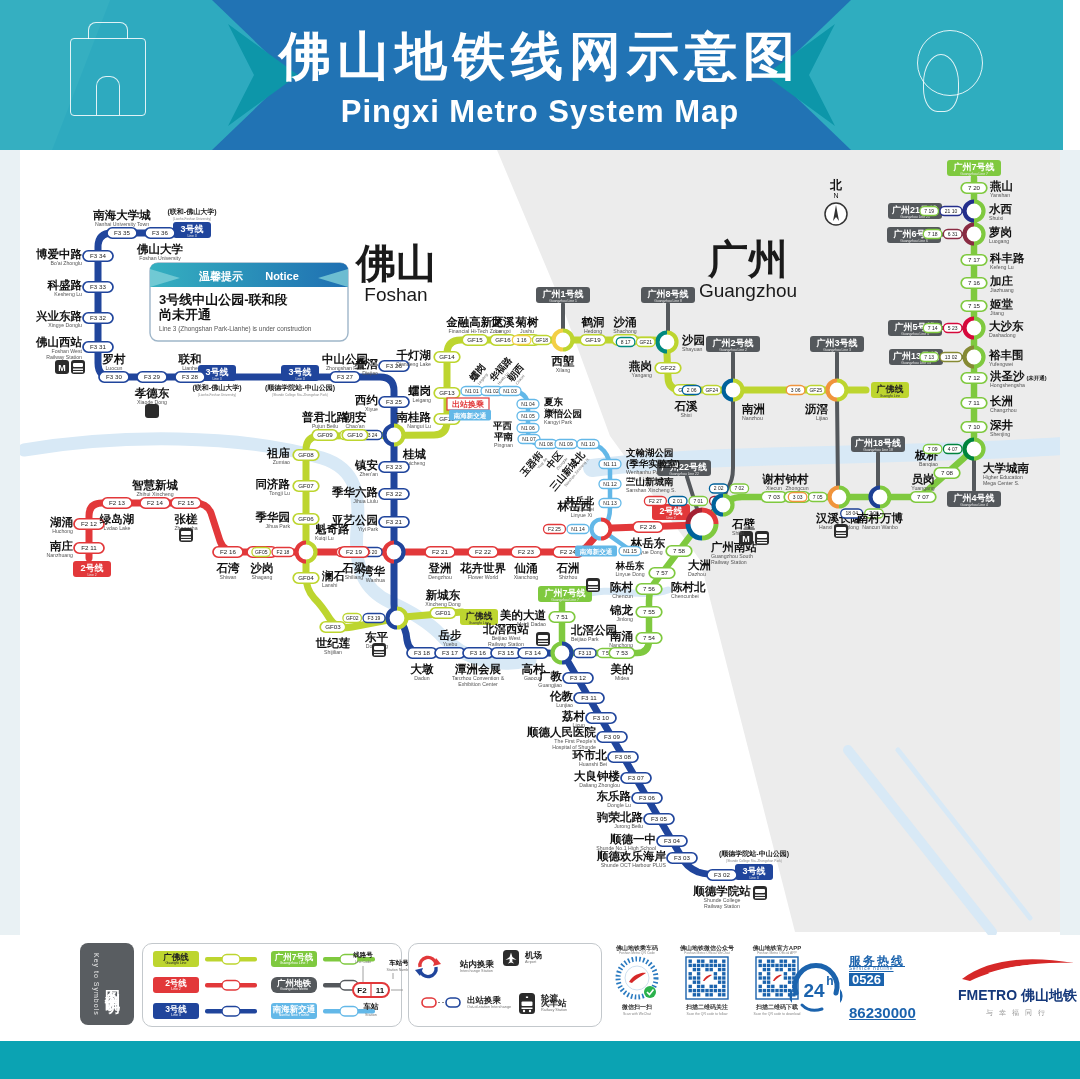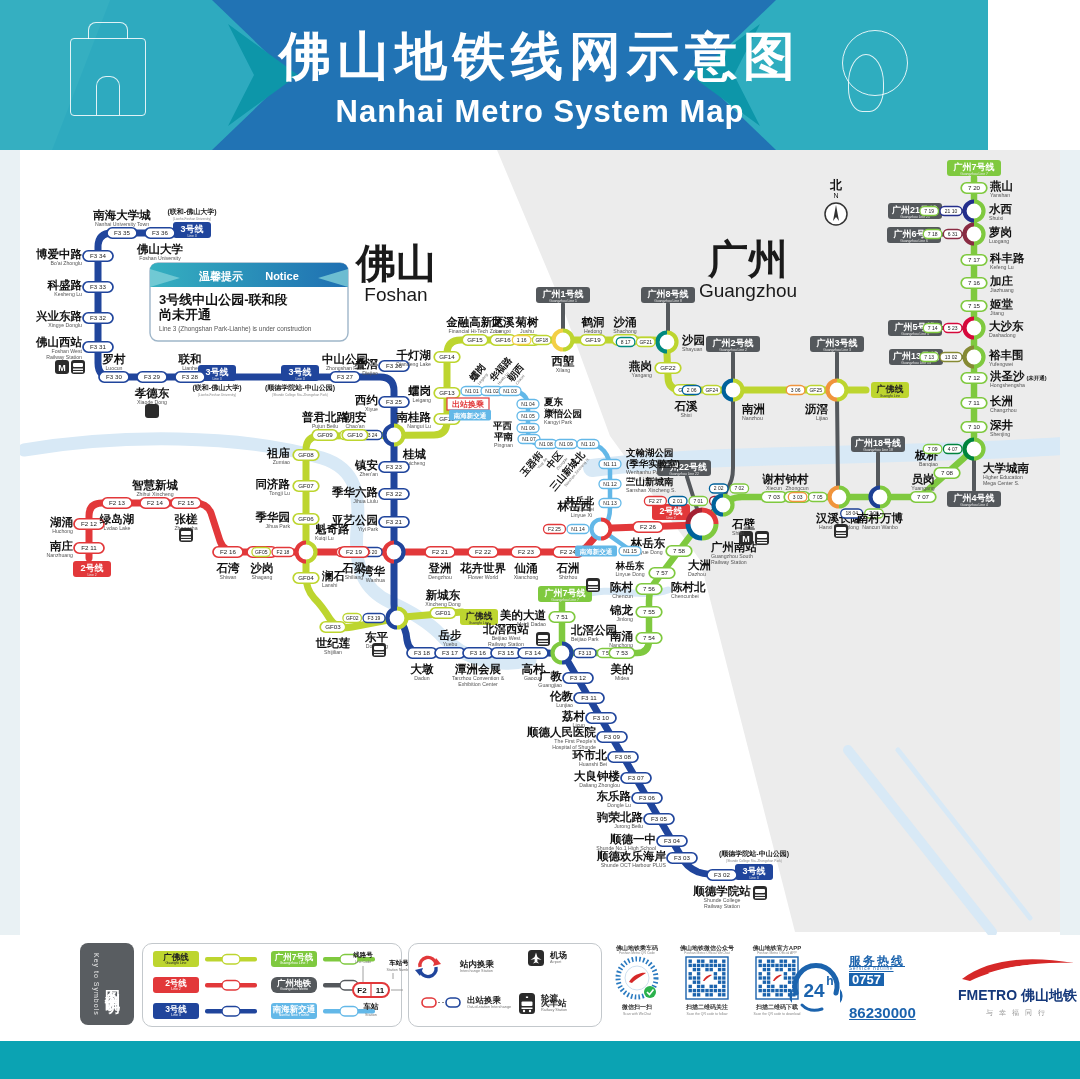--- a/index.html
+++ b/index.html
@@ -1,19 +1,19 @@
 <!DOCTYPE html>
 <html><head>
 <meta charset="utf-8">
 <style>
   html,body{margin:0;padding:0;background:#ffffff;}
   .page{position:relative;width:1080px;height:1079px;overflow:hidden;background:#ffffff;
         font-family:"Liberation Sans","DejaVu Sans",sans-serif;}
   
-  .hdr{position:absolute;left:0;top:0;width:988px;height:150px;background:#2173b4;overflow:hidden;}
+  .hdr{position:absolute;left:0;top:0;width:1063px;height:150px;background:#2173b4;overflow:hidden;}
   .hdr .deco{position:absolute;top:0;height:150px;}
   .hdr .dl1{left:0;width:300px;background:#c7e3df;clip-path:polygon(0 0,110px 0,52px 100%,0 100%);}
   .hdr .dl2{left:0;width:300px;background:#2fadbf;clip-path:polygon(0 0,212px 0,290px 50%,212px 100%,0 100%);opacity:.96;}
   .hdr .dl3{left:0;width:300px;background:#0d96a9;clip-path:polygon(228px 16%,298px 50%,228px 84%,254px 50%);}
   .hdr .dr1{right:0;width:300px;background:#c7e3df;clip-path:polygon(190px 0,300px 0,300px 100%,248px 100%);}
   .hdr .dr2{right:0;width:300px;background:#2fadbf;clip-path:polygon(88px 0,300px 0,300px 100%,88px 100%,10px 50%);}
   .hdr .dr3{right:0;width:300px;background:#0d96a9;clip-path:polygon(72px 16%,2px 50%,72px 84%,46px 50%);}
   .sketch{position:absolute;border:1.5px solid rgba(255,255,255,.85);}
   .hdr-title{position:absolute;left:0;top:0;width:1080px;text-align:center;color:#fff;}
   .hdr-title h1{margin:22px 0 2px 0;font-size:52px;letter-spacing:6px;font-weight:bold;}
@@ -65,21 +65,21 @@
     <div class="sketch" style="left:70px;top:38px;width:74px;height:76px;border-radius:4px;"></div>
     <div class="sketch" style="left:88px;top:22px;width:38px;height:16px;border-radius:8px 8px 0 0;border-bottom:none;"></div>
     <div class="sketch" style="left:96px;top:76px;width:22px;height:38px;border-radius:10px 10px 0 0;border-bottom:none;"></div>
     <div class="deco dr1"></div>
     <div class="deco dr2"></div>
     <div class="deco dr3"></div>
     <div class="sketch" style="right:80px;top:30px;width:64px;height:64px;border-radius:50%;"></div>
     <div class="sketch" style="right:104px;top:54px;width:34px;height:56px;border-radius:50% 50% 40% 40%;"></div>
     <div class="hdr-title">
       <h1>佛山地铁线网示意图</h1>
-      <h2>Nanhai Metro System Map</h2>
+      <h2>Pingxi Metro System Map</h2>
     </div>
   </div>
 
   <div id="map-wrap">
       <svg width="1080" height="785" viewBox="0 150 1080 785" id="map-svg">
         <rect x="0" y="150" width="1080" height="785" fill="#fff"></rect>
         <polygon points="497,150 1062,150 1062,932 795,932 700,560 610,436 560,300" fill="#ececec"></polygon>
         <path d="M24,450 C120,434 240,434 322,458 C358,469 360,498 357,530 C354,568 364,590 390,602 C412,612 428,622 440,634 C466,662 500,668 530,660" fill="none" stroke="#d8e9f6" stroke-width="13" stroke-linecap="round"></path>
         <path d="M592,468 C720,452 880,458 1062,446" fill="none" stroke="#d8e9f6" stroke-width="18" stroke-linecap="round"></path>
         <path d="M848,750 L992,932" fill="none" stroke="#d8e9f6" stroke-width="10" stroke-linecap="round"></path>
@@ -1225,21 +1225,21 @@
           <svg width="42" height="26">
             <rect x="1" y="8" width="14" height="9" rx="4.5" fill="#fff" stroke="#e2383a" stroke-width="1.6"></rect>
             <line x1="17" y1="12.5" x2="24" y2="12.5" stroke="#888" stroke-width="1.2" stroke-dasharray="2,2"></line>
             <rect x="25" y="8" width="14" height="9" rx="4.5" fill="#fff" stroke="#20459c" stroke-width="1.6"></rect>
           </svg>
           <div class="lg-sym-label">
             <div class="sz">出站换乘</div>
             <div class="se">Out-of-station Interchange</div>
           </div>
         </div>
-        <div class="lg-row" style="left: 117px; top: 4px;">
+        <div class="lg-row" style="left: 92px; top: 4px;">
           <svg width="20" height="20">
             <g>
               <rect x="2" y="2" width="16" height="16" rx="3.5" fill="#2b2b2b"></rect>
               <path d="M10,4.5 L11.4,9 L15.5,12 L11.4,11 L11.4,13.8 L13.2,15.5 L10,14.6 L6.8,15.5 L8.6,13.8 L8.6,11 L4.5,12 L8.6,9 Z" fill="#fff"></path>
             </g>
           </svg>
           <div class="lg-sym-label">
             <div class="sz">机场</div>
             <div class="se">Airport</div>
           </div>
@@ -1424,21 +1424,21 @@
         <path d="M8,34 A21,21 0 1 1 48,34" fill="none" stroke="#1b63ad" stroke-width="5" stroke-linecap="round"></path>
         <path d="M4,30 a7,9 0 0 0 0,14 z" fill="#1b63ad"></path>
           <path d="M52,30 a7,9 0 0 1 0,14 z" fill="#1b63ad"></path>
         <text x="26" y="38" text-anchor="middle" font-size="19" font-weight="bold" fill="#1b63ad">24</text>
         <text x="42" y="26" text-anchor="middle" font-size="12" font-weight="bold" fill="#1b63ad">h</text>
         <path d="M14,46 q8,8 20,4" fill="none" stroke="#1b63ad" stroke-width="3" stroke-linecap="round"></path>
       </svg>
       <div class="hot-text">
         <div class="t1">服务热线</div>
         <div class="t2">Service hotline</div>
-        <div class="t3">0757</div>
+        <div class="t3">0526</div>
         <div class="t4">86230000</div>
       </div>
     </div>
     <div class="brand">
       <svg width="120" height="26" viewBox="0 0 120 26">
         <path d="M4,22 C30,2 70,-2 116,6 C80,4 40,10 12,24 Z" fill="#d62828"></path>
         <path d="M30,16 C55,8 80,6 100,8 C75,9 52,13 36,19 Z" fill="#ffffff"></path>
       </svg>
       <div class="bn">FMETRO 佛山地铁</div>
       <div class="bs">与幸福同行</div>

